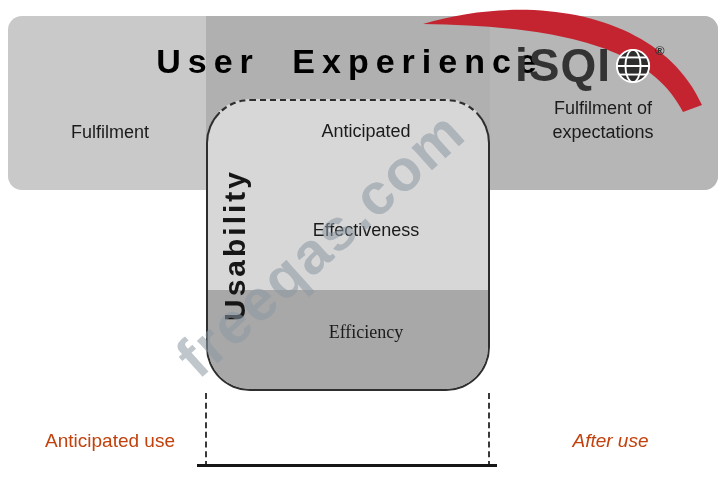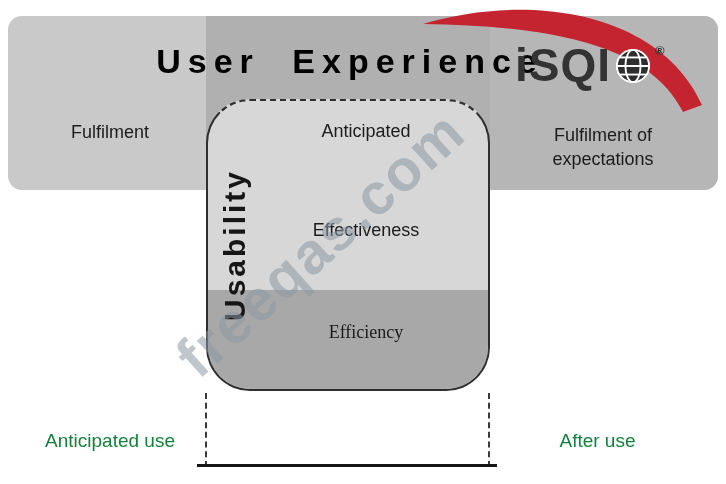--- a/index.html
+++ b/index.html
@@ -14,21 +14,21 @@
   .band-mid   { left:206px; width:284px; background:var(--band_mid,#b0b0b0); }
   .band-right { left:490px; width:228px; background:var(--band_right,#b6b6b6); border-radius:0 14px 14px 0; }
 
   .title {
     position:absolute; left:90px; top:42px; width:520px; text-align:center;
     font-size:34px; font-weight:bold; letter-spacing:7px; word-spacing:16px; color:#000000;
   }
 
   .label { position:absolute; font-size:18px; text-align:center; color:#1b1b1b; }
   .expectation   { left:15px;  top:122px; width:190px; }
-  .fulfilment    { left:508px; top:123px; width:190px; line-height:1.35; }
+  .fulfilment    { left:508px; top:96px; width:190px; line-height:1.35; }
   .satisfaction  { left:256px; top:121px; width:220px; }
   .effectiveness { left:256px; top:220px; width:220px; }
   .efficiency    { left:256px; top:322px; width:220px;font-family:Liberation Serif, serif; }
 
   
   .usability-box {
     position:absolute; left:206px; top:99px; width:284px; height:292px;
     background:var(--usability_top,#d7d7d7);
     border:2px solid #2e2e2e; border-top-style:dashed;
     border-radius:44px; box-sizing:border-box; overflow:hidden;
@@ -43,24 +43,24 @@
     writing-mode:vertical-rl; transform:rotate(180deg);
     font-size:30px; font-weight:bold; letter-spacing:3px; color:#161616;
   }
 
   
   .vline { position:absolute; top:393px; height:74px; width:0; border-left:2px dashed #3a3a3a; }
   .vline-left  { left:205px; }
   .vline-right { left:488px; }
   .baseline { position:absolute; left:197px; top:464px; width:300px; height:3px; background:#161616; }
 
-  .phase { position:absolute; top:430px; font-size:19px; text-align:center; color:#15803d; }
+  .phase { position:absolute; top:430px; font-size:19px; text-align:center; color:#c2410c; }
   .phase-anticipated { left:15px;  width:190px; }
   .phase-actual      { left:258px; width:184px; }
-  .phase-after       { left:500px; width:195px; }
+  .phase-after       { left:513px; width:195px;font-style:italic; }
 
   
   .watermark {
     position:absolute; left:75px; top:210px; width:490px; text-align:center;
     transform:rotate(-42deg);
     font-size:58px; font-weight:bold; letter-spacing:2px;
     color:var(--watermark,#8c98a4); opacity:0.55; pointer-events:none;
   }
 
   

